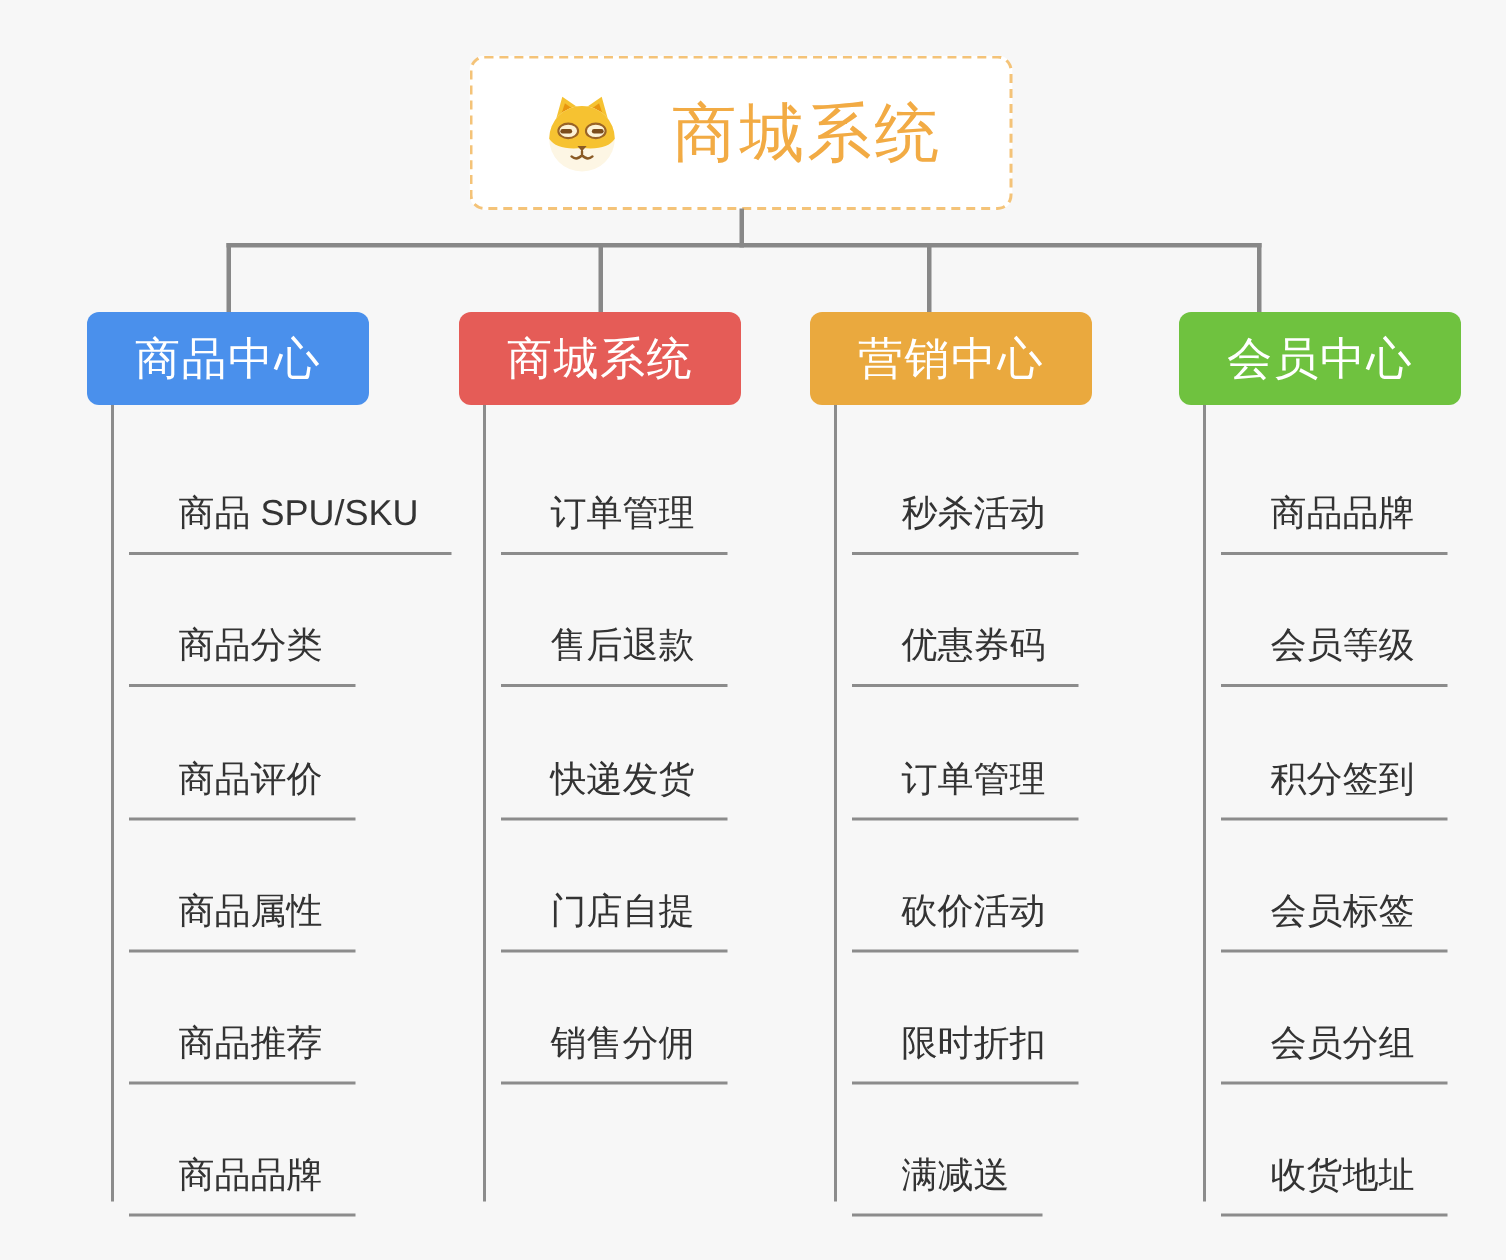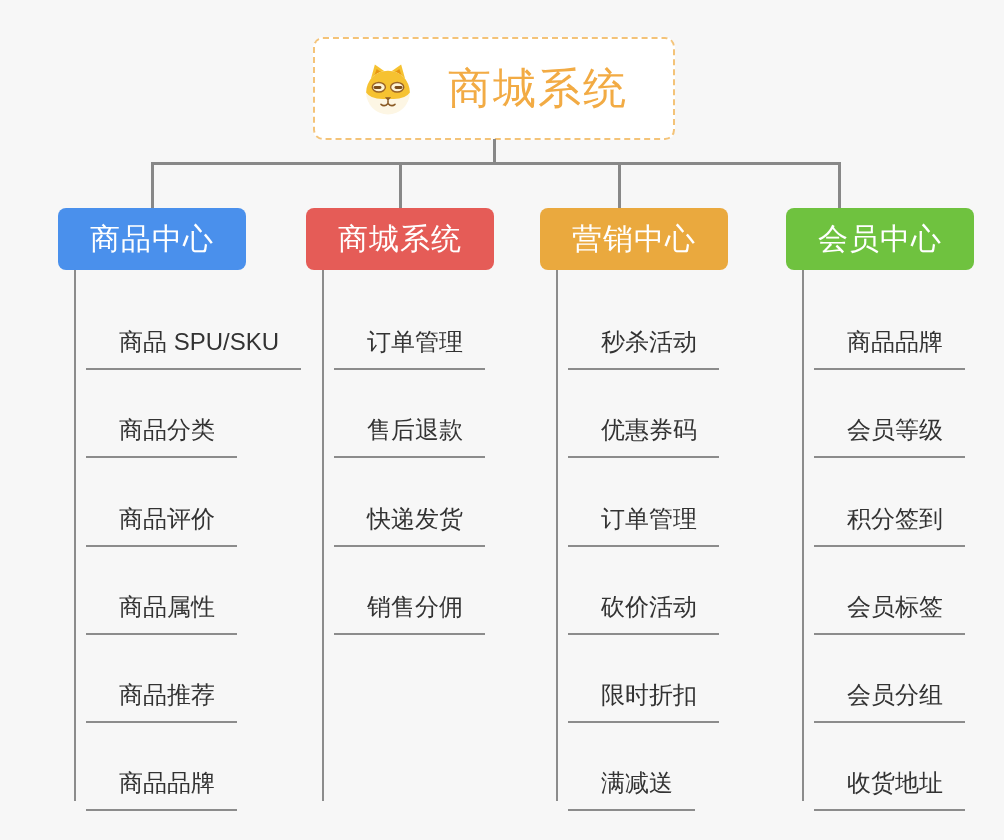--- a/index.html
+++ b/index.html
@@ -144,20 +144,23 @@
       <li>
           <span class="item-label">订单管理</span>
         </li>
       <li>
           <span class="item-label">售后退款</span>
         </li>
       <li>
           <span class="item-label">快递发货</span>
         </li>
       <li>
+          <span class="item-label">门店自提</span>
+        </li>
+      <li>
           <span class="item-label">销售分佣</span>
         </li>
     </ul>
   </div>
 
   <div class="branch c3">
     <div class="branch-box" style="background: rgb(234, 169, 62);">营销中心</div>
     <div class="branch-line"></div>
     <ul class="item-list">
       <li>

